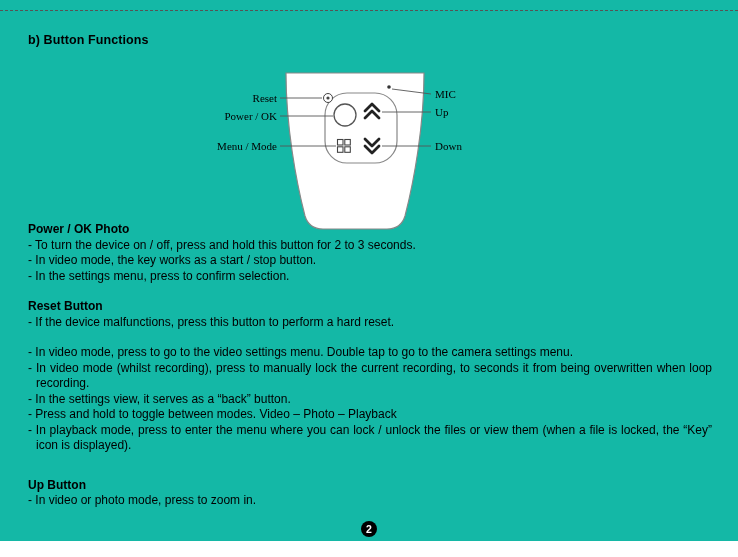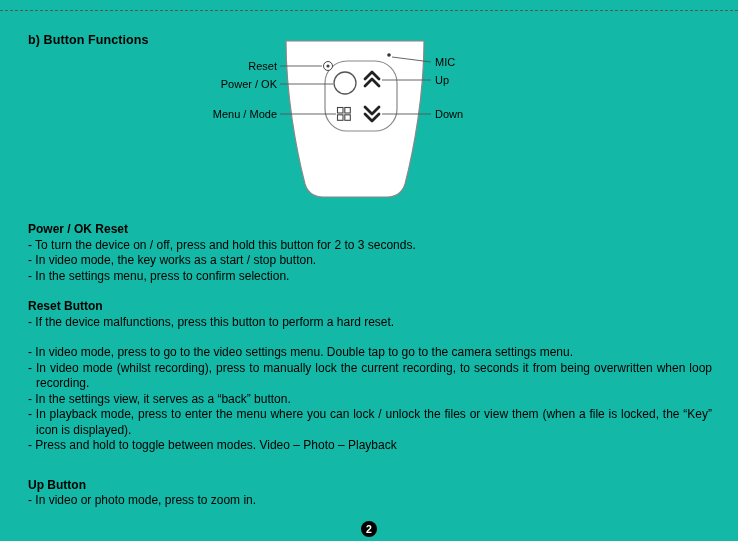--- a/index.html
+++ b/index.html
@@ -25,23 +25,24 @@
     position: absolute;
     left: 28px;
     top: 33px;
     font-size: 12.5px;
     font-weight: bold;
     letter-spacing: 0.1px;
   }
   .diagram {
     position: absolute;
     left: 198px;
-    top: 34px;
+    top: 66px;
     width: 340px;
     height: 170px;
+    font-family: Liberation Serif, serif;
   }
   .diagram svg { display: block; }
   .lbl { font-size: 11px; fill: #000; }
   .lbl-end { text-anchor: end; }
   .content {
     position: absolute;
     left: 28px;
     top: 222px;
     width: 684px;
     font-size: 12px;
@@ -128,37 +129,37 @@
 
       <text class="lbl" x="237" y="32">MIC</text>
       <text class="lbl" x="237" y="50">Up</text>
       <text class="lbl" x="237" y="84">Down</text>
     </svg>
   </div>
 
   <div class="content">
 
     <div class="section">
-      <p class="section-title">Power / OK Reset</p>
+      <p class="section-title">Power / OK Photo</p>
       <p class="bullet">- To turn the device on / off, press and hold this button for 2 to 3 seconds.</p>
       <p class="bullet">- In video mode, the key works as a start / stop button.</p>
       <p class="bullet">- In the settings menu, press to confirm selection.</p>
     </div>
 
     <div class="section">
       <p class="section-title">Reset Button</p>
       <p class="bullet">- If the device malfunctions, press this button to perform a hard reset.</p>
     </div>
 
     <div class="section">
       <p class="bullet">- In video mode, press to go to the video settings menu. Double tap to go to the camera settings menu.</p>
       <p class="bullet">- In video mode (whilst recording), press to manually lock the current recording, to seconds it from being overwritten when loop recording.</p>
       <p class="bullet">- In the settings view, it serves as a “back” button.</p>
+      <p class="bullet">- Press and hold to toggle between modes. Video – Photo – Playback</p>
       <p class="bullet">- In playback mode, press to enter the menu where you can lock / unlock the files or view them (when a file is locked, the “Key” icon is displayed).</p>
-      <p class="bullet">- Press and hold to toggle between modes. Video – Photo – Playback</p>
     </div>
 
     <div class="section">
       <p class="section-title">Up Button</p>
       <p class="bullet">- In video or photo mode, press to zoom in.</p>
     </div>
 
   </div>
 
   <div class="page-num-badge">2</div>

